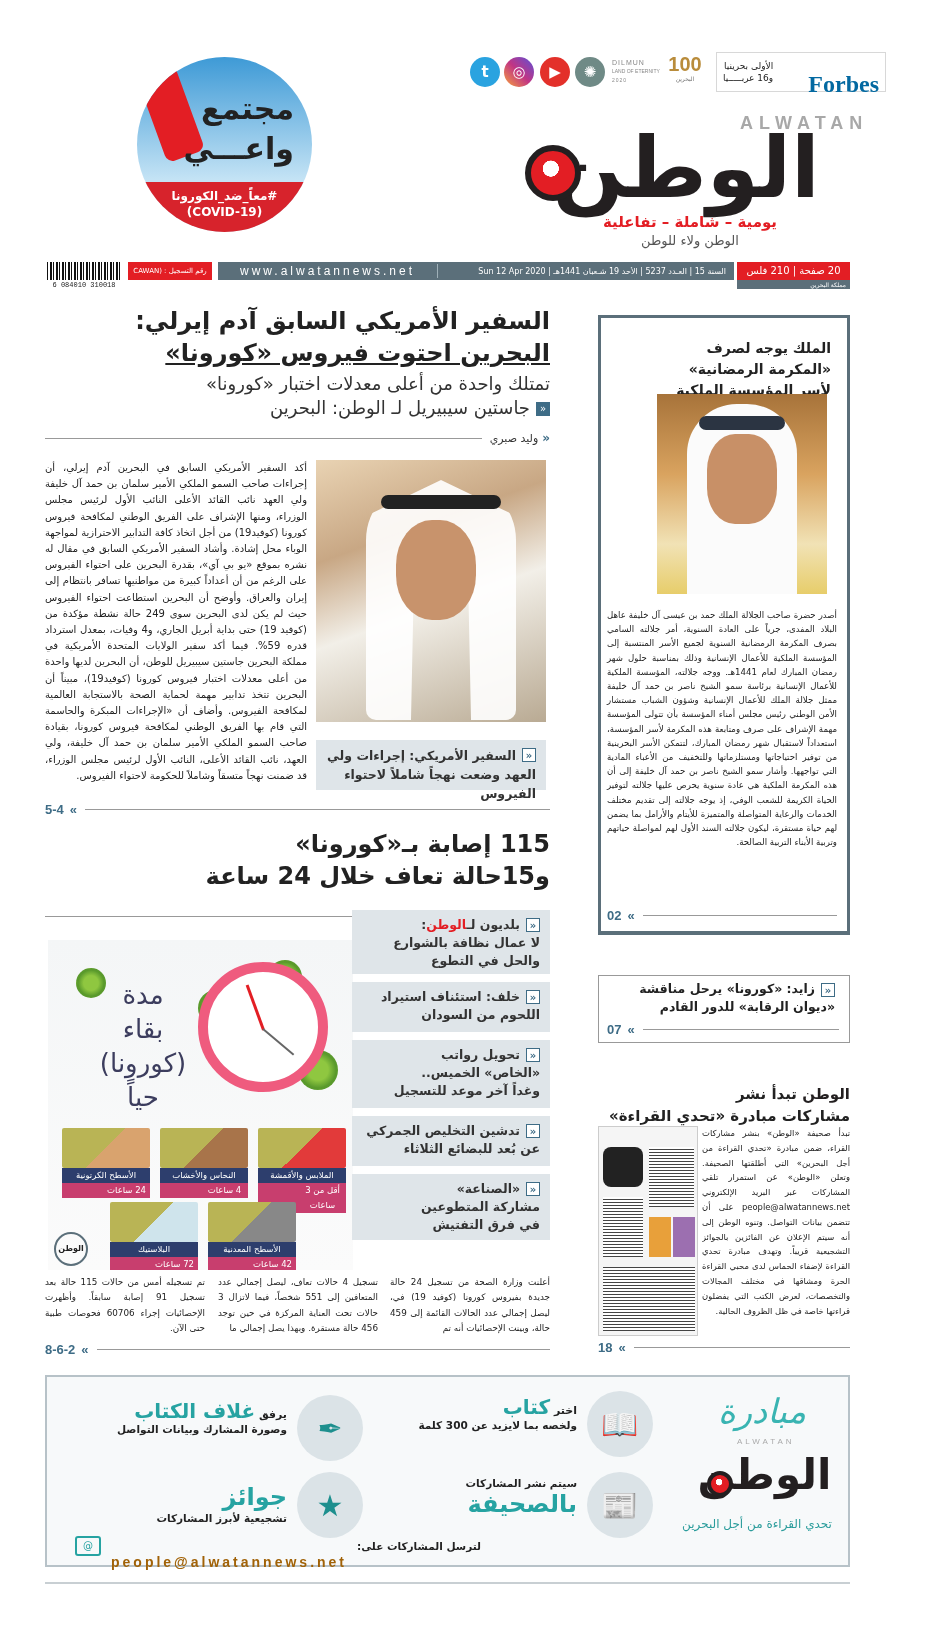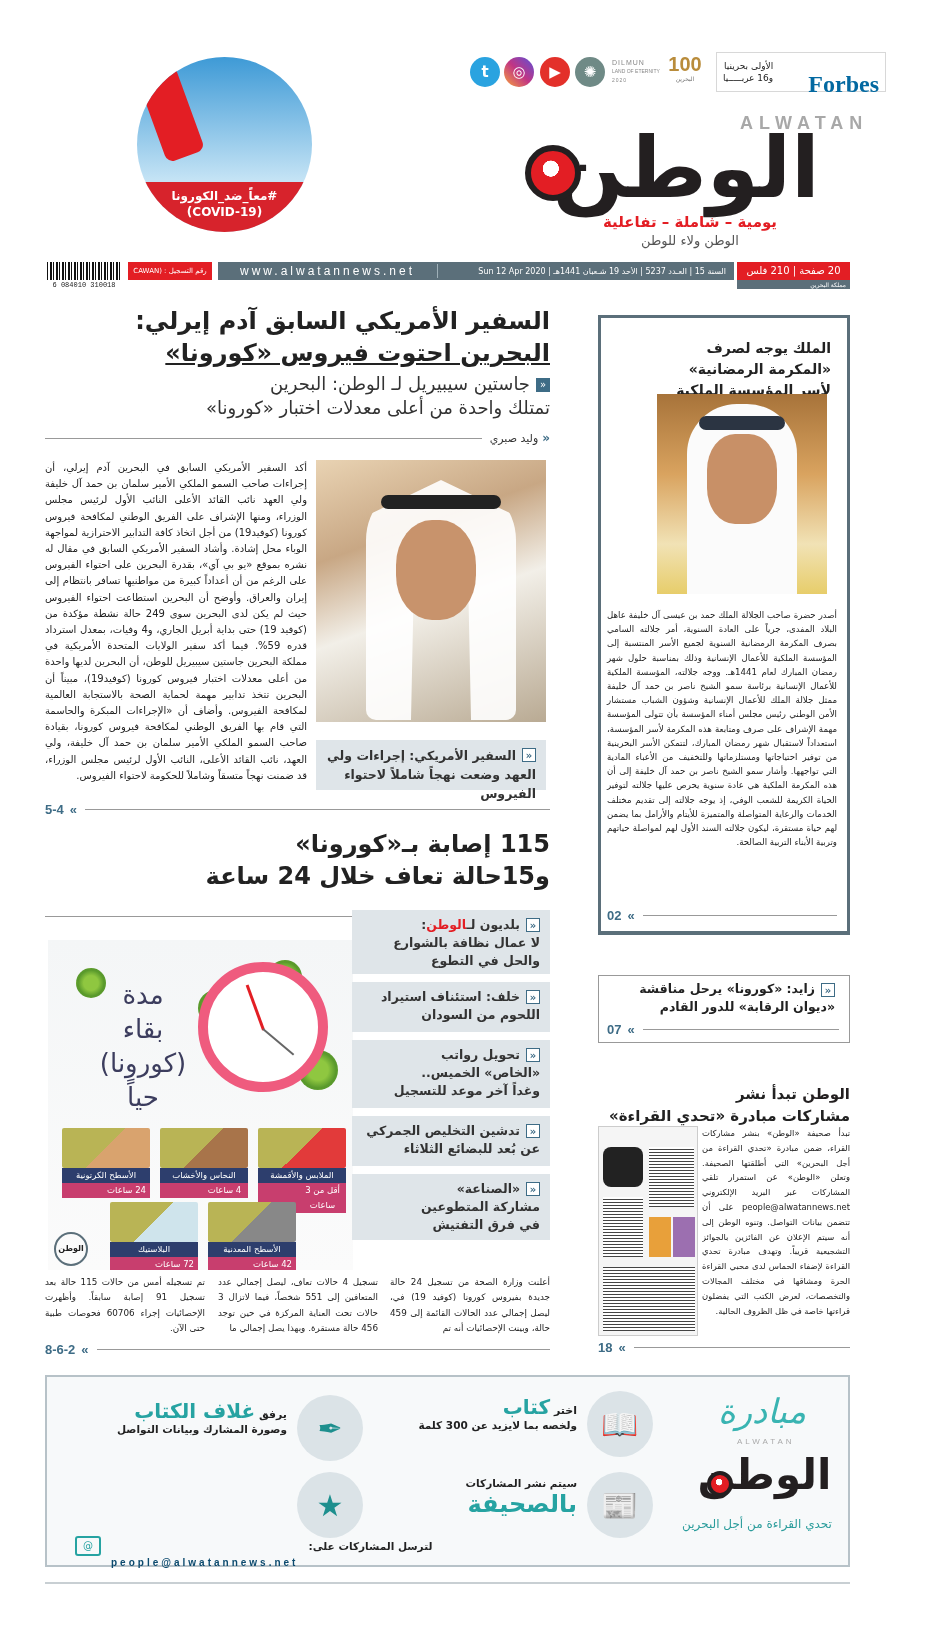--- a/index.html
+++ b/index.html
@@ -101,21 +101,21 @@
   .ad-logo-dot { left: 660px; top: 94px; width: 26px; height: 26px; border-radius: 50%; background: radial-gradient(circle at 45% 40%, #fff 0 22%, #e31e24 23% 100%); border: 4px solid #231f20; }
   .ad-logo-tag { left: 625px; top: 140px; width: 170px; direction: rtl; text-align: center; font-size: 12px; color: #2a9c9b; }
   .ad-item { direction: rtl; text-align: right; }
   .ad-item .t1 { font-size: 11px; font-weight: bold; color: #222; }
   .ad-item .t1 b { color: #26a3a2; font-size: 20px; }
   .ad-item .t2 { font-size: 10.5px; font-weight: bold; color: #222; }
   .ad-item .big { font-size: 24px; font-weight: bold; color: #26a3a2; line-height: 30px; }
   .ad-icon { width: 66px; height: 66px; border-radius: 50%; background: #dbe3e7; display: flex; align-items: center; justify-content: center; font-size: 30px; color: #1d8f8e; }
   .ad-email { left: 28px; top: 158px; width: 540px; height: 22px; display: flex; align-items: center; direction: ltr; }
   .ad-email .env { width: 26px; height: 20px; border: 2px solid #26a3a2; border-radius: 3px; color: #26a3a2; font-size: 10px; text-align: center; line-height: 16px; margin-right: 10px; }
-  .ad-email .addr { font-family: "Liberation Sans", sans-serif; font-weight: bold; font-size: 10px; color: #0c4a6e; letter-spacing: 3px; margin-top: 32px; }
+  .ad-email .addr { font-family: "Liberation Sans", sans-serif; font-weight: bold; font-size: 14px; color: #a16207; letter-spacing: 3px; margin-top: 32px; }
   .ad-email .lbl { font-size: 10.5px; font-weight: bold; color: #222; margin-left: 10px; direction: rtl; }
   .bottom-rule { left: 45px; top: 1582px; width: 805px; border-top: 2px solid #c8cfd3; }
 </style>
 </head>
 <body>
 
 <div class="abs forbes-box">
   <div class="forbes-sub">
     <div>الأولى بحرينيا</div>
     <div>و16 عربـــــيا</div>
@@ -145,20 +145,24 @@
   </div>
 
 <div class="abs logo-en">ALWATAN</div>
 <div class="abs logo-ar">الوطن</div>
 <div class="abs logo-dot"></div>
 <div class="abs tagline-red">يومية – شاملة – تفاعلية</div>
 <div class="abs tagline-gray">الوطن ولاء للوطن</div>
 
 <div class="abs aware-circle">
   <div class="abs aware-flag"></div>
+  <div class="abs aware-title">
+    <div>مجتمع</div>
+    <div>واعـــي</div>
+  </div>
   <div class="abs aware-band">
     <div>#معاً_ضد_الكورونا</div>
     <div>(COVID-19)</div>
   </div>
 </div>
 
 <div class="abs barcode"></div>
 <div class="abs barcode-num">6 084010 310018</div>
 <div class="abs reg-box">رقم التسجيل : (CAWAN 420)</div>
 <div class="abs site-bar">
@@ -166,22 +170,22 @@
   <div class="site-date">السنة 15 | العـدد 5237 | الأحد 19 شـعبان 1441هـ | Sun 12 Apr 2020</div>
 </div>
 <div class="abs price-box">20 صفحة | 210 فلس</div>
 <div class="abs price-sub">مملكة البحرين</div>
 
 <div class="abs main-head">
   <div>السفير الأمريكي السابق آدم إيرلي:</div>
   <div class="u">البحرين احتوت فيروس «كورونا»</div>
 </div>
 <div class="abs sub-head">
+  <div>تمتلك واحدة من أعلى معدلات اختبار «كورونا»</div>
   <div><span class="chev">«</span><span>جاستين سيبيريل لـ الوطن: البحرين</span></div>
-  <div>تمتلك واحدة من أعلى معدلات اختبار «كورونا»</div>
 </div>
 <div class="abs byline">
   <span class="chev2">«</span>
   <span>وليد صبري</span>
   <span class="line"></span>
 </div>
 <div class="abs body-col" style="left:45px;top:460px;width:262px;height:340px;overflow:hidden;">أكد السفير الأمريكي السابق في البحرين آدم إيرلي، أن إجراءات صاحب السمو الملكي الأمير سلمان بن حمد آل خليفة ولي العهد نائب القائد الأعلى النائب الأول لرئيس مجلس الوزراء، ومنها الإشراف على الفريق الوطني لمكافحة فيروس كورونا (كوفيد19) من أجل اتخاذ كافة التدابير الاحترازية لمواجهة الوباء محل إشادة. وأشاد السفير الأمريكي السابق في مقال له نشره بموقع «يو بي آي»، بقدرة البحرين على احتواء الفيروس على الرغم من أن أعداداً كبيرة من مواطنيها تسافر بانتظام إلى إيران والعراق. وأوضح أن البحرين استطاعت احتواء الفيروس حيث لم يكن لدى البحرين سوى 249 حالة نشطة مؤكدة من (كوفيد 19) حتى بداية أبريل الجاري، و4 وفيات، بمعدل استرداد قدره 59%. فيما أكد سفير الولايات المتحدة الأمريكية في مملكة البحرين جاستين سيبيريل للوطن، أن البحرين لديها واحدة من أعلى معدلات اختبار فيروس كورونا (كوفيد19)، مبيناً أن البحرين تتخذ تدابير مهمة لحماية الصحة بالاستجابة العالمية لمكافحة الفيروس. وأضاف أن «الإجراءات المبكرة والحاسمة التي قام بها الفريق الوطني لمكافحة فيروس كورونا، بقيادة صاحب السمو الملكي الأمير سلمان بن حمد آل خليفة، ولي العهد، نائب القائد الأعلى، النائب الأول لرئيس مجلس الوزراء، قد ضمنت نهجاً متسقاً وشاملاً للحكومة لاحتواء الفيروس.</div>
 <div class="abs photo-amb">
   <div class="scarf"></div>
     <div class="band"></div>
@@ -358,20 +362,24 @@
     <div class="big">بالصحيفة</div>
   </div>
 
   <div class="abs ad-icon" style="left:250px;top:18px;">✒</div>
   <div class="abs ad-item" style="left:40px;top:22px;width:200px;">
     <div class="t1"><span>يرفق</span> <b>غلاف الكتاب</b></div>
     <div class="t2">وصورة المشارك وبيانات التواصل</div>
   </div>
 
   <div class="abs ad-icon" style="left:250px;top:95px;">★</div>
+  <div class="abs ad-item" style="left:40px;top:105px;width:200px;">
+    <div class="big">جوائز</div>
+    <div class="t2">تشجيعية لأبرز المشاركات</div>
+  </div>
 
   <div class="abs ad-email">
     <span class="env">@</span>
     <span class="addr">people@alwatannews.net</span>
     <span class="lbl">لترسل المشاركات على:</span>
   </div>
 </div>
 <div class="abs bottom-rule"></div>
 
 </body></html>

